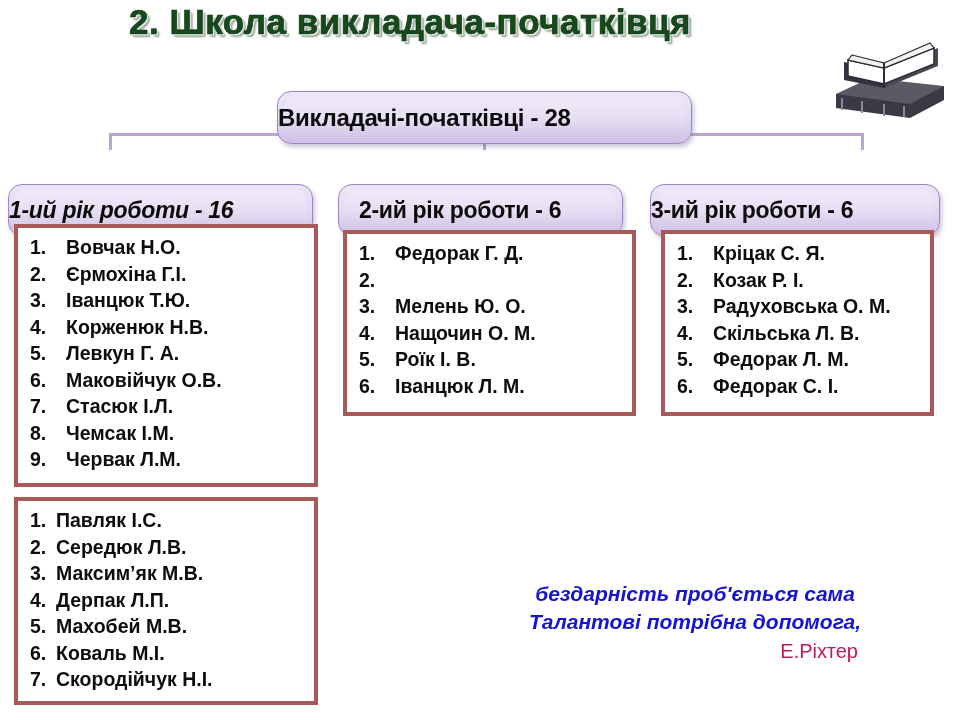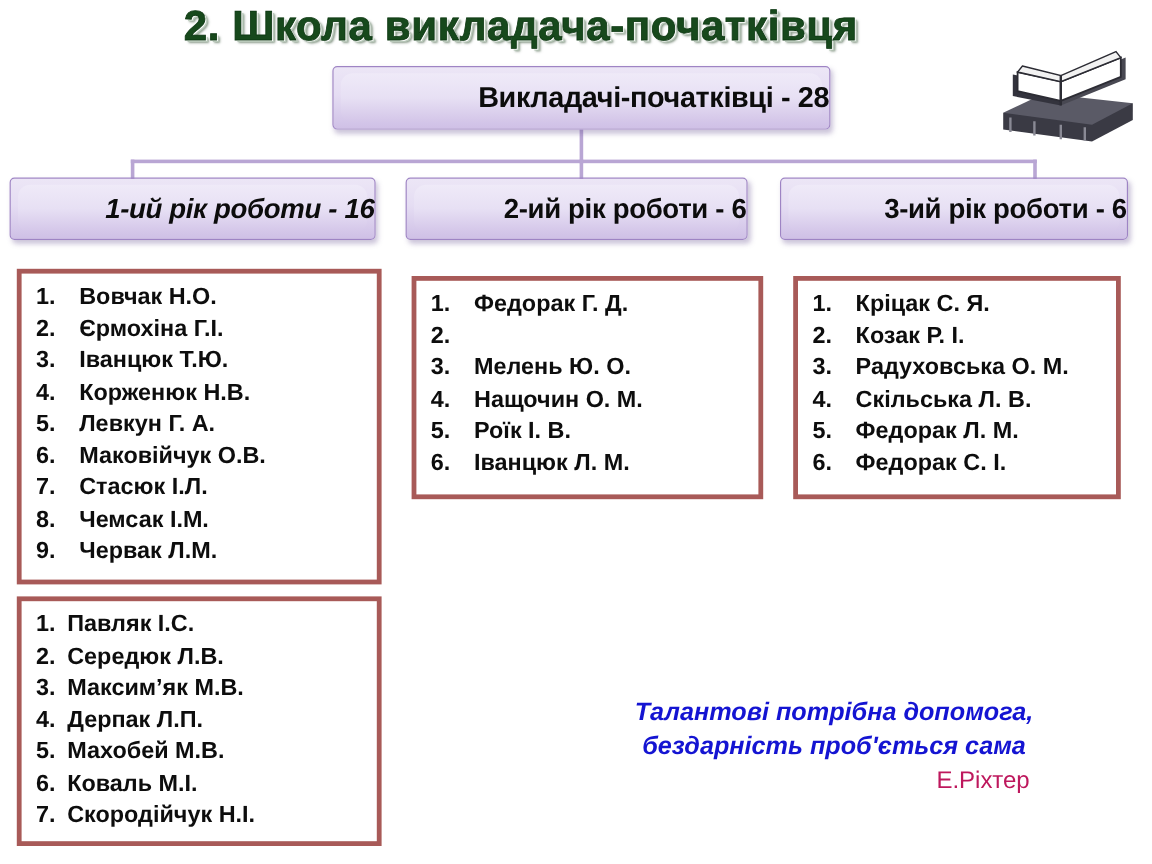--- a/index.html
+++ b/index.html
@@ -25,21 +25,20 @@
     font-size: 35px;
     font-weight: bold;
     letter-spacing: 0.5px;
     color: #17491c;
     -webkit-text-stroke: 0.7px #0d3712;
     text-shadow:
        1px 1px 0 #ffffff,
        2px 2px 0 #b9c9ba,
        3px 3px 2px rgba(40,70,40,0.55);
     white-space: nowrap;
-    margin-left: 24px;
   }
 
   
   #book-icon {
     position: absolute;
     left: 818px;
     top: 22px;
     width: 140px;
     height: 100px;
   }
@@ -49,27 +48,28 @@
     position: absolute;
     background: #b9a6d4;
   }
   .conn-v { width: 3px; }
   .conn-h { height: 3px; }
 
   
   .pbox {
     position: absolute;
     border: 1px solid #9e84c4;
-    border-radius: 4px;
+    border-radius: 14px;
     background: linear-gradient(to bottom, #ece6f6 0%, #e5ddf3 45%, #cfc0e6 100%);
     box-shadow: 2px 3px 4px rgba(110,90,150,0.35);
     display: flex;
     align-items: center;
-    justify-content: flex-end;
+    justify-content: flex-start;
     box-sizing: border-box;
+    margin-top: 36px;
   }
   .pbox .pbox-inner {
     position: absolute;
     left: 6px; right: 6px; top: 5px; bottom: 5px;
     border-radius: 10px;
     background: linear-gradient(to bottom, #efeaf8 0%, #e7e0f4 50%, #d3c5e8 100%);
     pointer-events: none;
   }
   .pbox span.pbox-label {
     position: relative;
@@ -326,16 +326,16 @@
         <span>Федорак Л. М.</span>
       </li>
       <li>
         <span class="num">6.</span>
         <span>Федорак С. І.</span>
       </li>
     </ol>
 </div>
 
 <div id="quote-block">
+  <div class="quote-line">бездарність проб'ється сама</div>
   <div class="quote-line">Талантові потрібна допомога,</div>
-  <div class="quote-line">бездарність проб'ється сама</div>
   <div id="quote-author">Е.Ріхтер</div>
 </div>
 
 </body></html>

